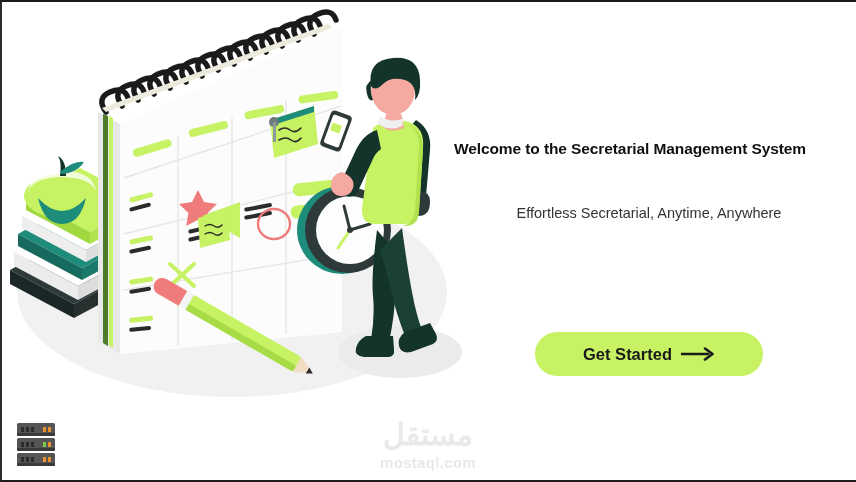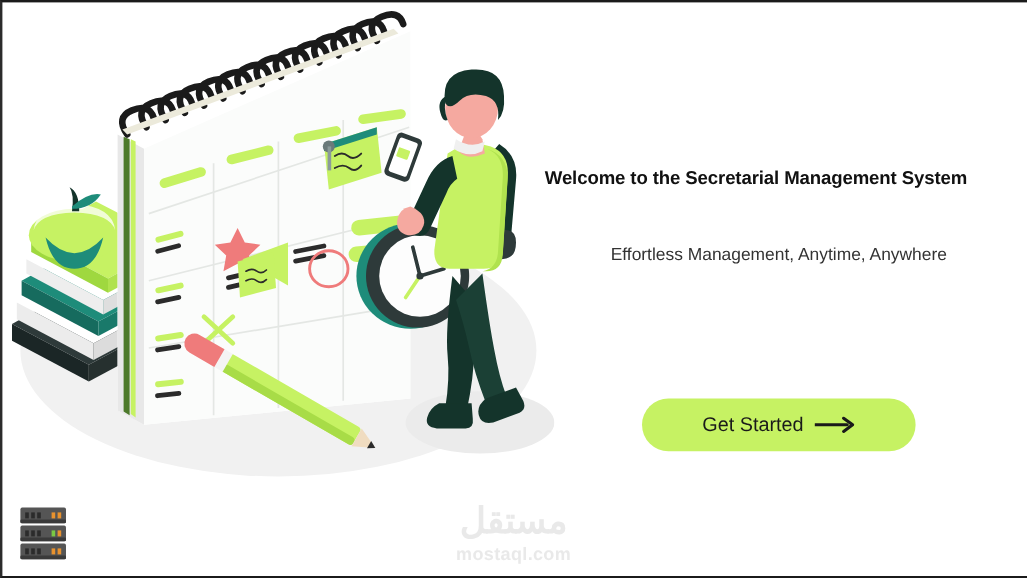--- a/index.html
+++ b/index.html
@@ -72,21 +72,21 @@
     justify-content: center;
     gap: 9px;
     width: 228px;
     height: 44px;
     border: none;
     border-radius: 24px;
     background: #c6f263;
     color: #1a1a1a;
     font-family: "Liberation Sans", sans-serif;
     font-size: 16.5px;
-    font-weight: normal;
+    font-weight: bold;
     cursor: pointer;
     padding: 0;
   }
   .cta .arrow { display: inline-flex; align-items: center; }
 
   
   .watermark {
     position: absolute;
     left: 364px;
     top: 418px;
@@ -305,21 +305,21 @@
         <path d="M369 84 q-4 -26 22 -28 q26 -2 27 22 q1 14 -5 20 q2 -16 -10 -20 q-14 -4 -22 4 q-8 8 -12 2 Z" fill="#14342b"></path>
         <path d="M370 78 q-8 4 -5 14 q2 8 6 6 q-4 -10 -1 -20 Z" fill="#14342b"></path>
 
         <path d="M378 114 q12 8 24 2 l-2 8 q-12 6 -24 -2 Z" fill="#f0f0f0"></path>
       </g>
     </svg>
   </div>
 
   <div class="content">
     <h1 class="headline">Welcome to the Secretarial Management System</h1>
-    <p class="subhead">Effortless Management, Anytime, Anywhere</p>
+    <p class="subhead">Effortless Secretarial, Anytime, Anywhere</p>
   </div>
 
   <div class="cta-wrap">
     <button class="cta">
       <span>Get Started</span>
       <span class="arrow">
         <svg width="34" height="14" viewBox="0 0 34 14" xmlns="http://www.w3.org/2000/svg">
           <path d="M0 7 H27" stroke="#1a1a1a" stroke-width="2.6" stroke-linecap="round" fill="none"></path>
           <path d="M24 1.5 L31.5 7 L24 12.5" stroke="#1a1a1a" stroke-width="2.6" stroke-linecap="round" stroke-linejoin="round" fill="none"></path>
         </svg>

